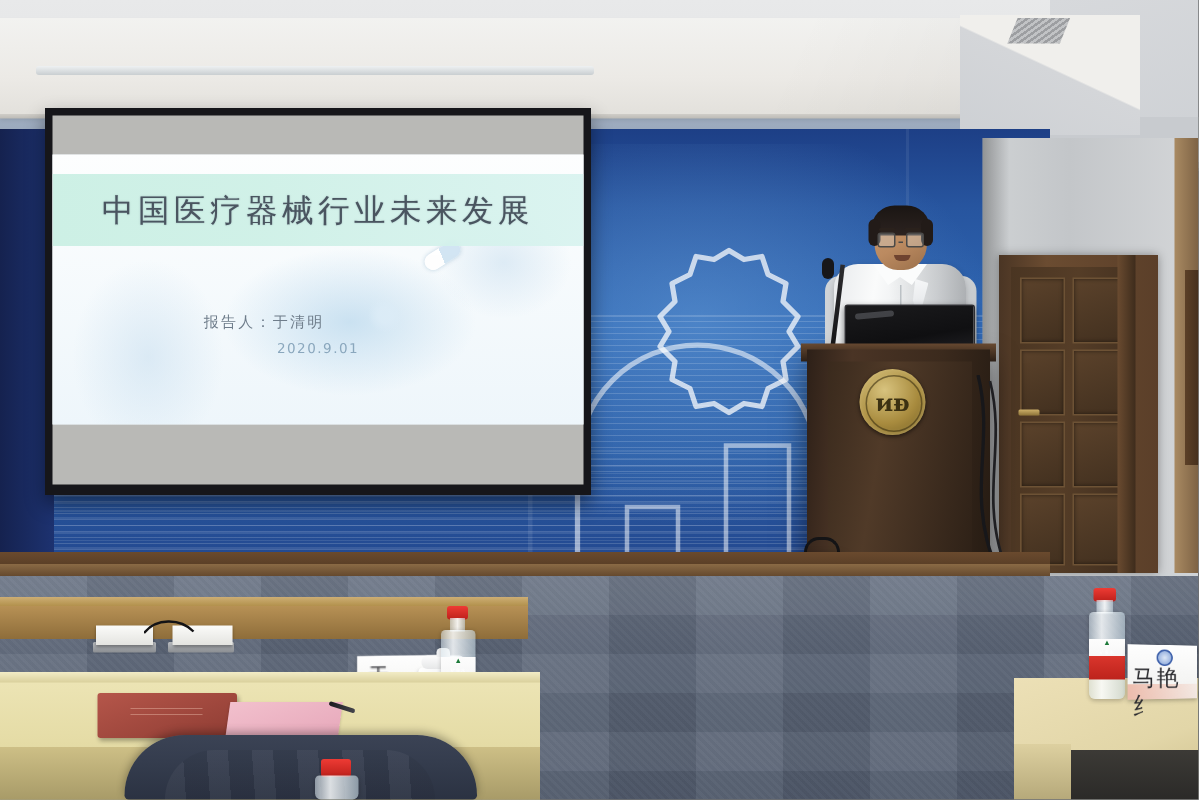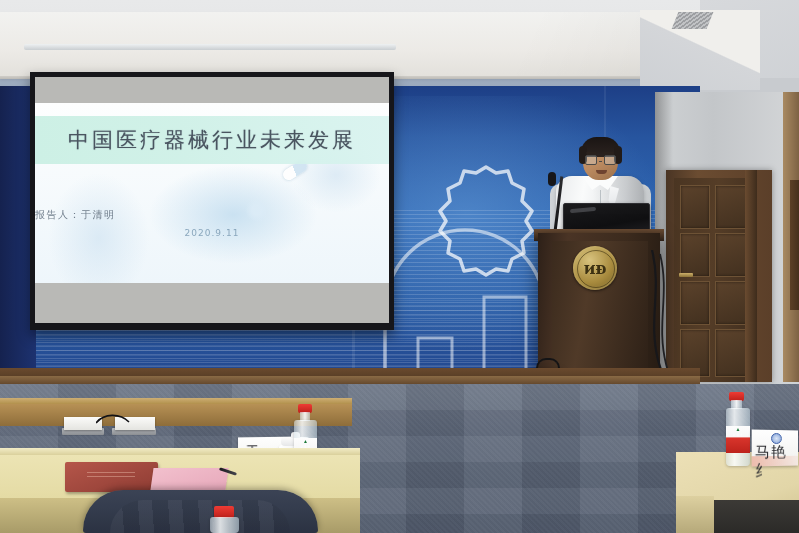--- a/index.html
+++ b/index.html
@@ -39,21 +39,21 @@
   .proj-pill{left:247px;top:62px;width:26px;height:11px;border-radius:6px;
      background:linear-gradient(100deg,#ffffff 0 48%,#cfe3f2 48% 100%);transform:rotate(-32deg);opacity:.9;
      box-shadow:0 0 3px rgba(120,160,190,.5);}
   .proj-dots{left:208px;top:93px;width:28px;height:28px;border-radius:50%;
      background:radial-gradient(circle,#dcecf7 25%,rgba(255,255,255,0) 60%);opacity:.85;}
   .title-band{left:0;top:13px;width:354px;height:48px;
      background:linear-gradient(90deg,#c9efe3 0%,#cdf0e6 40%,#d8f3ef 100%);opacity:.92;}
   .slide-title{left:0;top:18px;width:354px;text-align:center;color:#4a5560;
      font-family:"DejaVu Sans",sans-serif;font-size:21px;letter-spacing:3px;line-height:38px;
      font-weight:400;white-space:nowrap;text-shadow:0 0 1px rgba(90,105,120,.5);}
-  .slide-presenter{left:0;top:105px;width:282px;text-align:left;color:#6f7d8b;
+  .slide-presenter{left:0;top:105px;width:282px;text-align:center;color:#6f7d8b;
      font-family:"DejaVu Sans",sans-serif;font-size:10px;letter-spacing:1.5px;}
   .slide-date{left:0;top:125px;width:354px;text-align:center;color:#8aa7bd;
      font-family:"DejaVu Sans",sans-serif;font-size:9px;letter-spacing:1px;}
 
   
   .backdrop{left:0;top:86px;width:700px;height:290px;
      background:linear-gradient(180deg,#1d3f86 0%,#27559f 18%,#2f67b3 45%,#2a5ca5 75%,#23488f 100%);}
   .backdrop-dark{left:0;top:86px;width:36px;height:290px;background:linear-gradient(90deg,#15224f,#1d3270);}
   .bd-lines{left:0;top:210px;width:700px;height:166px;
      background:repeating-linear-gradient(180deg,rgba(255,255,255,.16) 0 1px,rgba(255,255,255,0) 1px 4px);}
@@ -250,21 +250,21 @@
   <div class="abs screen-roller"></div>
   <div class="abs screen-frame">
     <div class="abs screen-inner"></div>
     <div class="abs proj">
       <div class="abs proj-photo"></div>
       <div class="abs proj-dots"></div>
       <div class="abs proj-pill"></div>
       <div class="abs title-band"></div>
       <div class="abs slide-title">中国医疗器械行业未来发展</div>
       <div class="abs slide-presenter">报告人：于清明</div>
-      <div class="abs slide-date">2020.9.11</div>
+      <div class="abs slide-date">2020.9.01</div>
     </div>
   </div>
 
   <div class="abs rwall"></div>
   <div class="abs rwall-shadow"></div>
   <div class="abs door-frame"></div>
   <div class="abs door">
     <div class="abs dpanel" style="left:6px;top:7px;width:28px;height:42px;"></div>
     <div class="abs dpanel" style="left:41px;top:7px;width:33px;height:42px;"></div>
     <div class="abs dpanel" style="left:6px;top:55px;width:28px;height:42px;"></div>

